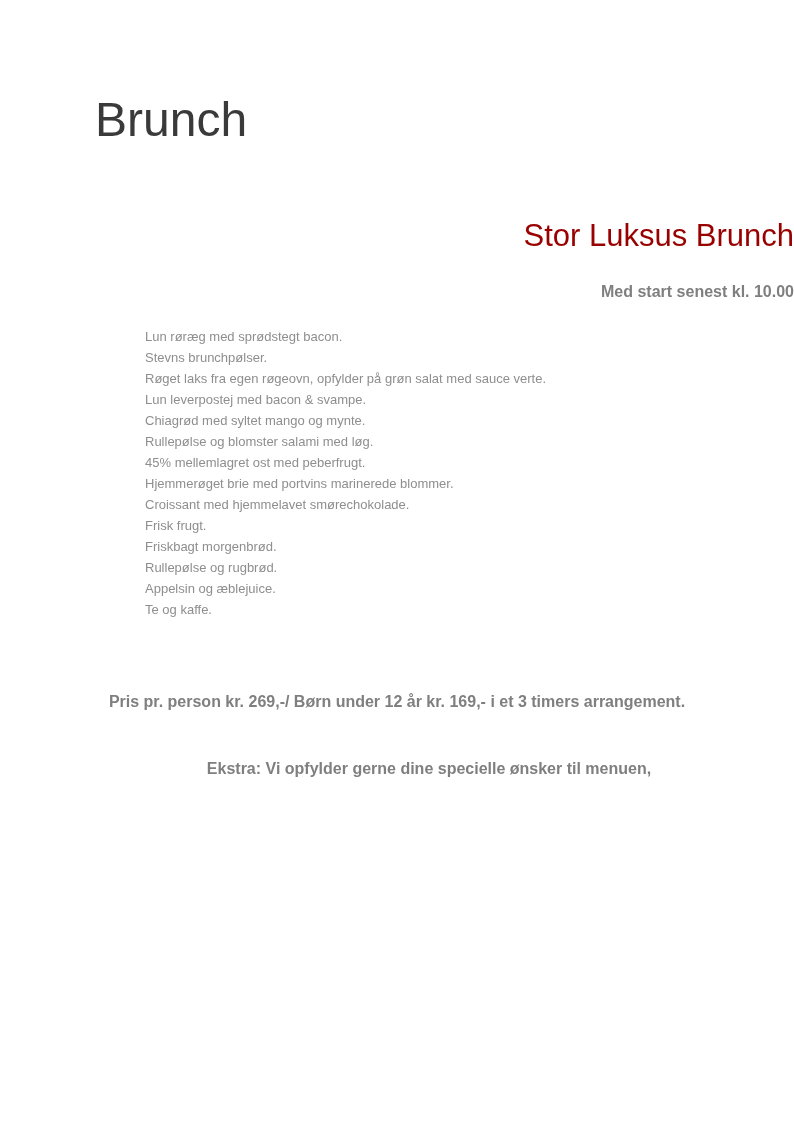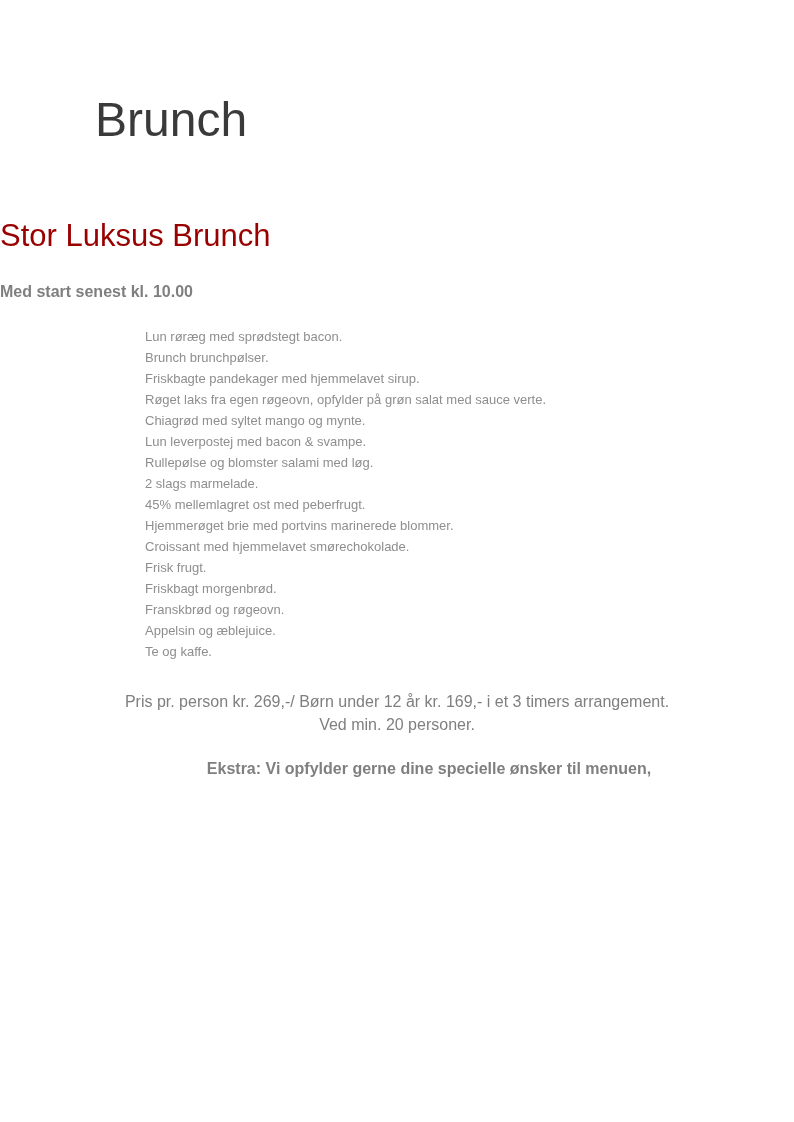--- a/index.html
+++ b/index.html
@@ -24,33 +24,33 @@
     line-height: 48px;
     font-weight: 400;
     color: #3a3a3a;
     white-space: nowrap;
   }
   .menu-heading {
     position: absolute;
     left: 0;
     top: 220px;
     width: 100%;
-    text-align: left;
+    text-align: right;
     font-size: 31px;
     line-height: 31px;
     font-weight: 400;
     color: #990000;
     white-space: nowrap;
   }
   .start-note {
     position: absolute;
     left: 0;
     top: 284px;
     width: 100%;
-    text-align: left;
+    text-align: right;
     font-size: 16px;
     line-height: 16px;
     font-weight: 700;
     color: #7f7f7f;
     white-space: nowrap;
   }
   .menu-item-list {
     position: absolute;
     left: 145px;
     top: 326px;
@@ -63,21 +63,21 @@
     white-space: nowrap;
   }
   .price-note {
     position: absolute;
     left: 0;
     top: 690px;
     width: 100%;
     text-align: center;
     font-size: 16px;
     line-height: 23px;
-    font-weight: 400;
+    font-weight: 700;
     color: #7f7f7f;
   }
   .extra-note {
     position: absolute;
     left: 0;
     top: 757px;
     width: 100%;
     text-align: center;
     font-size: 16px;
     line-height: 23px;
@@ -95,39 +95,36 @@
 <div class="page">
 
   <div class="doc-title">Brunch</div>
 
   <div class="menu-heading">Stor Luksus Brunch</div>
 
   <div class="start-note">Med start senest kl. 10.00</div>
 
   <div class="menu-item-list">
       <div class="menu-item">Lun røræg med sprødstegt bacon.</div>
-      <div class="menu-item">Brunch brunchpølser.</div>
-      <div class="menu-item">Friskbagte pandekager med hjemmelavet sirup.</div>
+      <div class="menu-item">Stevns brunchpølser.</div>
       <div class="menu-item">Røget laks fra egen røgeovn, opfylder på grøn salat med sauce verte.</div>
+      <div class="menu-item">Lun leverpostej med bacon &amp; svampe.</div>
       <div class="menu-item">Chiagrød med syltet mango og mynte.</div>
-      <div class="menu-item">Lun leverpostej med bacon &amp; svampe.</div>
       <div class="menu-item">Rullepølse og blomster salami med løg.</div>
-      <div class="menu-item">2 slags marmelade.</div>
       <div class="menu-item">45% mellemlagret ost med peberfrugt.</div>
       <div class="menu-item">Hjemmerøget brie med portvins marinerede blommer.</div>
       <div class="menu-item">Croissant med hjemmelavet smørechokolade.</div>
       <div class="menu-item">Frisk frugt.</div>
       <div class="menu-item">Friskbagt morgenbrød.</div>
-      <div class="menu-item">Franskbrød og røgeovn.</div>
+      <div class="menu-item">Rullepølse og rugbrød.</div>
       <div class="menu-item">Appelsin og æblejuice.</div>
       <div class="menu-item">Te og kaffe.</div>
     </div>
 
   <div class="price-note">
     <div class="note-line">Pris pr. person kr. 269,-/ Børn under 12 år kr. 169,- i et 3 timers arrangement.</div>
-    <div class="note-line">Ved min. 20 personer.</div>
   </div>
 
   <div class="extra-note">
     <div class="note-line">Ekstra: Vi opfylder gerne dine specielle ønsker til menuen,</div>
   </div>
 
 </div>
 
 </body></html>

